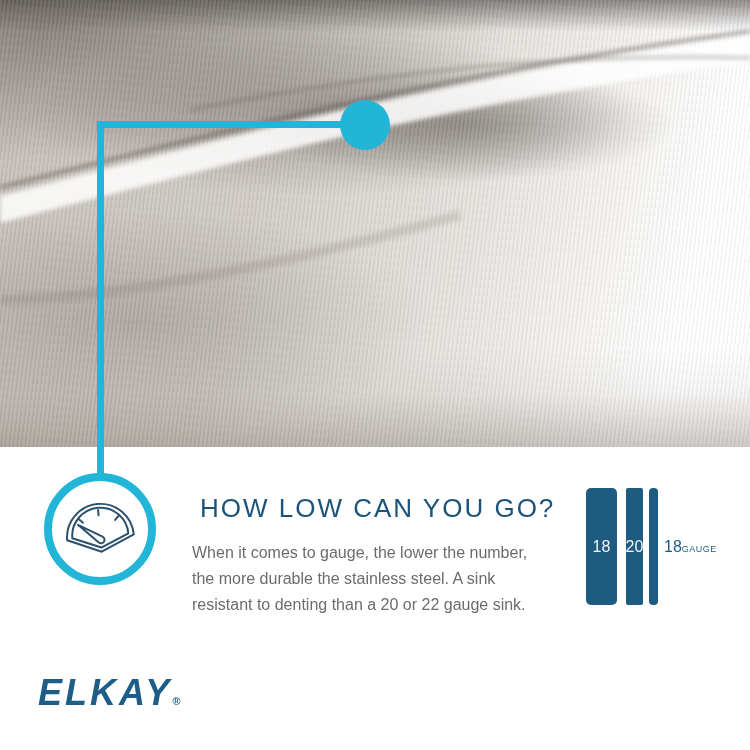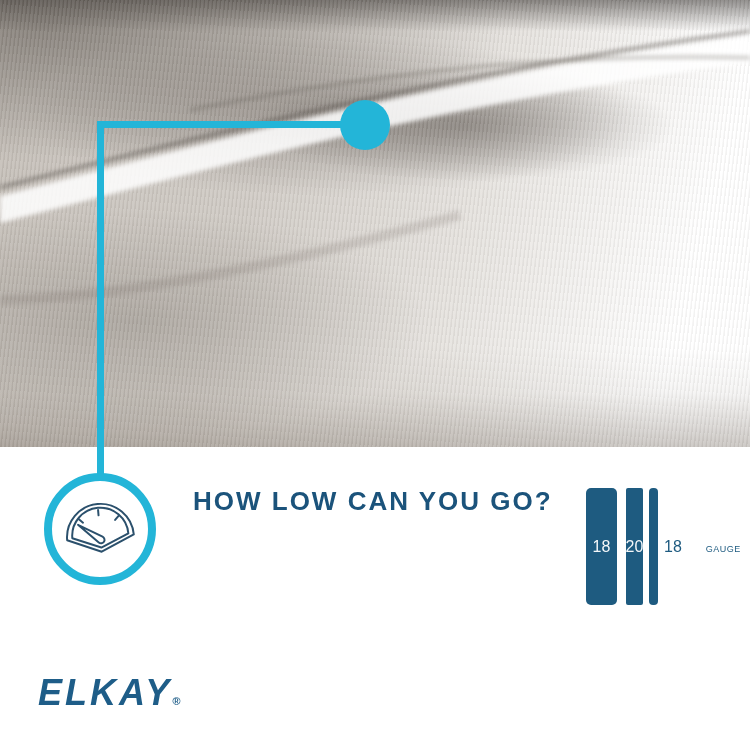--- a/index.html
+++ b/index.html
@@ -41,43 +41,43 @@
 
   
   .gauge-badge{
     position:absolute;left:44px;top:473px;width:112px;height:112px;
     border:8px solid var(--cyan);border-radius:50%;background:#ffffff;
     display:flex;align-items:center;justify-content:center;
   }
 
   
   .headline{
-    position:absolute;left:192px;top:485px;margin:1px;
-    font-size:26px;font-weight:bold;letter-spacing:2px;
+    position:absolute;left:192px;top:485px;margin:8px;
+    font-size:26px;font-weight:normal;letter-spacing:2px;
     color:var(--heading-blue);white-space:nowrap;
   }
   .body-copy{
     position:absolute;left:192px;top:540px;
     font-size:16px;line-height:26px;color:var(--body-text-gray);
   }
   .body-copy div{white-space:nowrap;}
 
   
   .bar{position:absolute;top:488px;height:117px;background:var(--bar-blue);
        display:flex;align-items:center;justify-content:center;
        color:#f4f7f9;font-size:16px;}
   .bar-18{left:586px;width:31px;border-radius:5px;align-items:center;}
   .bar-20{left:626px;width:17px;border-radius:2px;}
   .bar-22{left:649px;width:9px;border-radius:4px;}
   .bar-caption{
     position:absolute;left:664px;top:488px;height:117px;
     line-height:117px;color:var(--bar-blue);white-space:nowrap;
   }
   .bar-caption .num{font-size:16px;}
-  .bar-caption .unit{font-size:9px;letter-spacing:0.5px;padding-left:24px;}
+  .bar-caption .unit{font-size:9px;letter-spacing:0.5px;}
 
   
   .logo{
     position:absolute;left:38px;top:672px;
     font-style:italic;font-weight:bold;font-size:36px;letter-spacing:3px;
     color:var(--logo-blue);white-space:nowrap;
   }
   .logo .reg{font-size:11px;letter-spacing:0;}
 </style>
 </head>
@@ -107,20 +107,23 @@
         <path d="M 76.2 30.8 L 71.2 35.8"></path>
         <path d="M 23.8 30.8 L 28.8 35.8"></path>
         <path d="M 22 38 L 52.8 56.4 A 4.6 4.6 0 1 1 47.2 63.6 Z"></path>
       </g>
     </svg>
   </div>
 
   <h1 class="headline">HOW LOW CAN YOU GO?</h1>
 
   <div class="body-copy">
+    <div>When it comes to gauge, the lower the number,</div>
+    <div>the more durable the stainless steel. A sink</div>
+    <div>resistant to denting than a 20 or 22 gauge sink.</div>
   </div>
 
   <div class="bar bar-18">
     <span>18</span>
   </div>
   <div class="bar bar-20">
     <span>20</span>
   </div>
   <div class="bar bar-22"></div>
   <div class="bar-caption">

